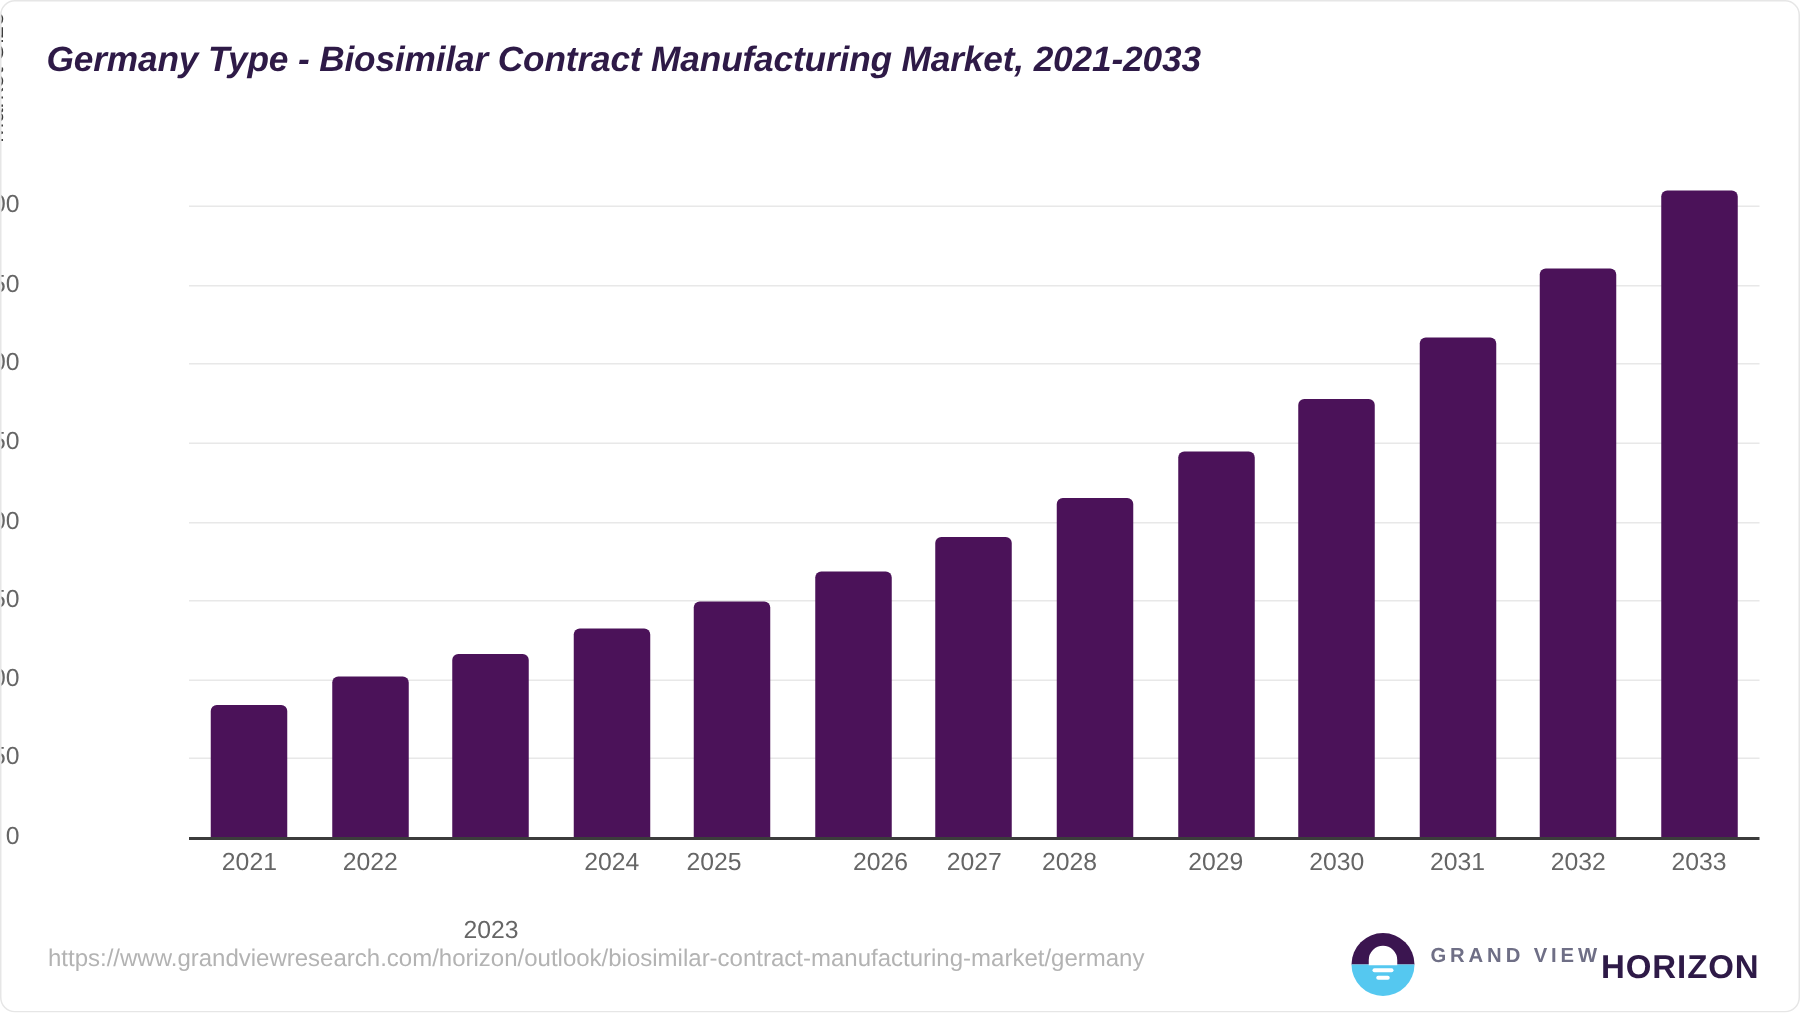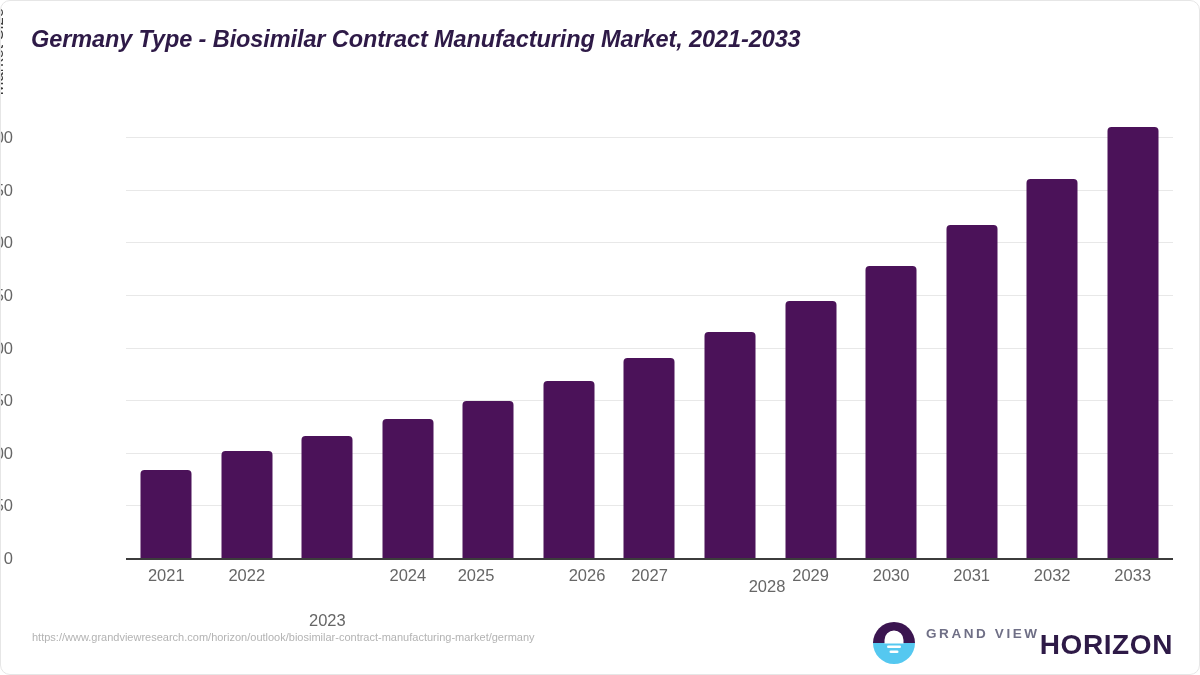--- a/index.html
+++ b/index.html
@@ -115,21 +115,21 @@
     text-align: center;
     font-size: 16.5px;
     color: #666666;
     transform: translateX(-50%);
   }
   
   #source-url {
     position: absolute;
     left: 31px;
     top: 630px;
-    font-size: 11px;
+    font-size: 16px;
     color: #b3b3b3;
     white-space: nowrap;
   }
   #brand-logo {
     position: absolute;
     right: 26px;
     top: 620px;
     display: flex;
     align-items: center;
     gap: 10px;
@@ -145,21 +145,21 @@
     justify-content: center;
     line-height: 1;
   }
   #logo-text-top {
     font-size: 13.5px;
     letter-spacing: 2.6px;
     color: #6f6f86;
     font-weight: bold;
   }
   #logo-text-bottom {
-    font-size: 28px;
+    font-size: 22px;
     letter-spacing: 0.6px;
     color: #2e1a47;
     font-weight: bold;
     margin-top: 4px;
   }
 </style>
 </head>
 <body>
 
 <div id="page">
@@ -238,21 +238,21 @@
     </div>
 
   <div id="x-axis-ticks">
       <div class="x-tick-label" style="left: 165.269px;">2021</div>
       <div class="x-tick-label" style="left: 245.808px;">2022</div>
       <div class="x-tick-label" style="left: 326.346px; margin-top: 45px;">2023</div>
       <div class="x-tick-label" style="left: 406.885px;">2024</div>
       <div class="x-tick-label" style="left: 475px;">2025</div>
       <div class="x-tick-label" style="left: 586px;">2026</div>
       <div class="x-tick-label" style="left: 648.5px;">2027</div>
-      <div class="x-tick-label" style="left: 766px; margin-top: 11px;">2028</div>
+      <div class="x-tick-label" style="left: 712px;">2028</div>
       <div class="x-tick-label" style="left: 809.577px;">2029</div>
       <div class="x-tick-label" style="left: 890.115px;">2030</div>
       <div class="x-tick-label" style="left: 970.654px;">2031</div>
       <div class="x-tick-label" style="left: 1051.19px;">2032</div>
       <div class="x-tick-label" style="left: 1131.73px;">2033</div>
     </div>
 
   <div id="source-url">https://www.grandviewresearch.com/horizon/outlook/biosimilar-contract-manufacturing-market/germany</div>
 
   <div id="brand-logo">

